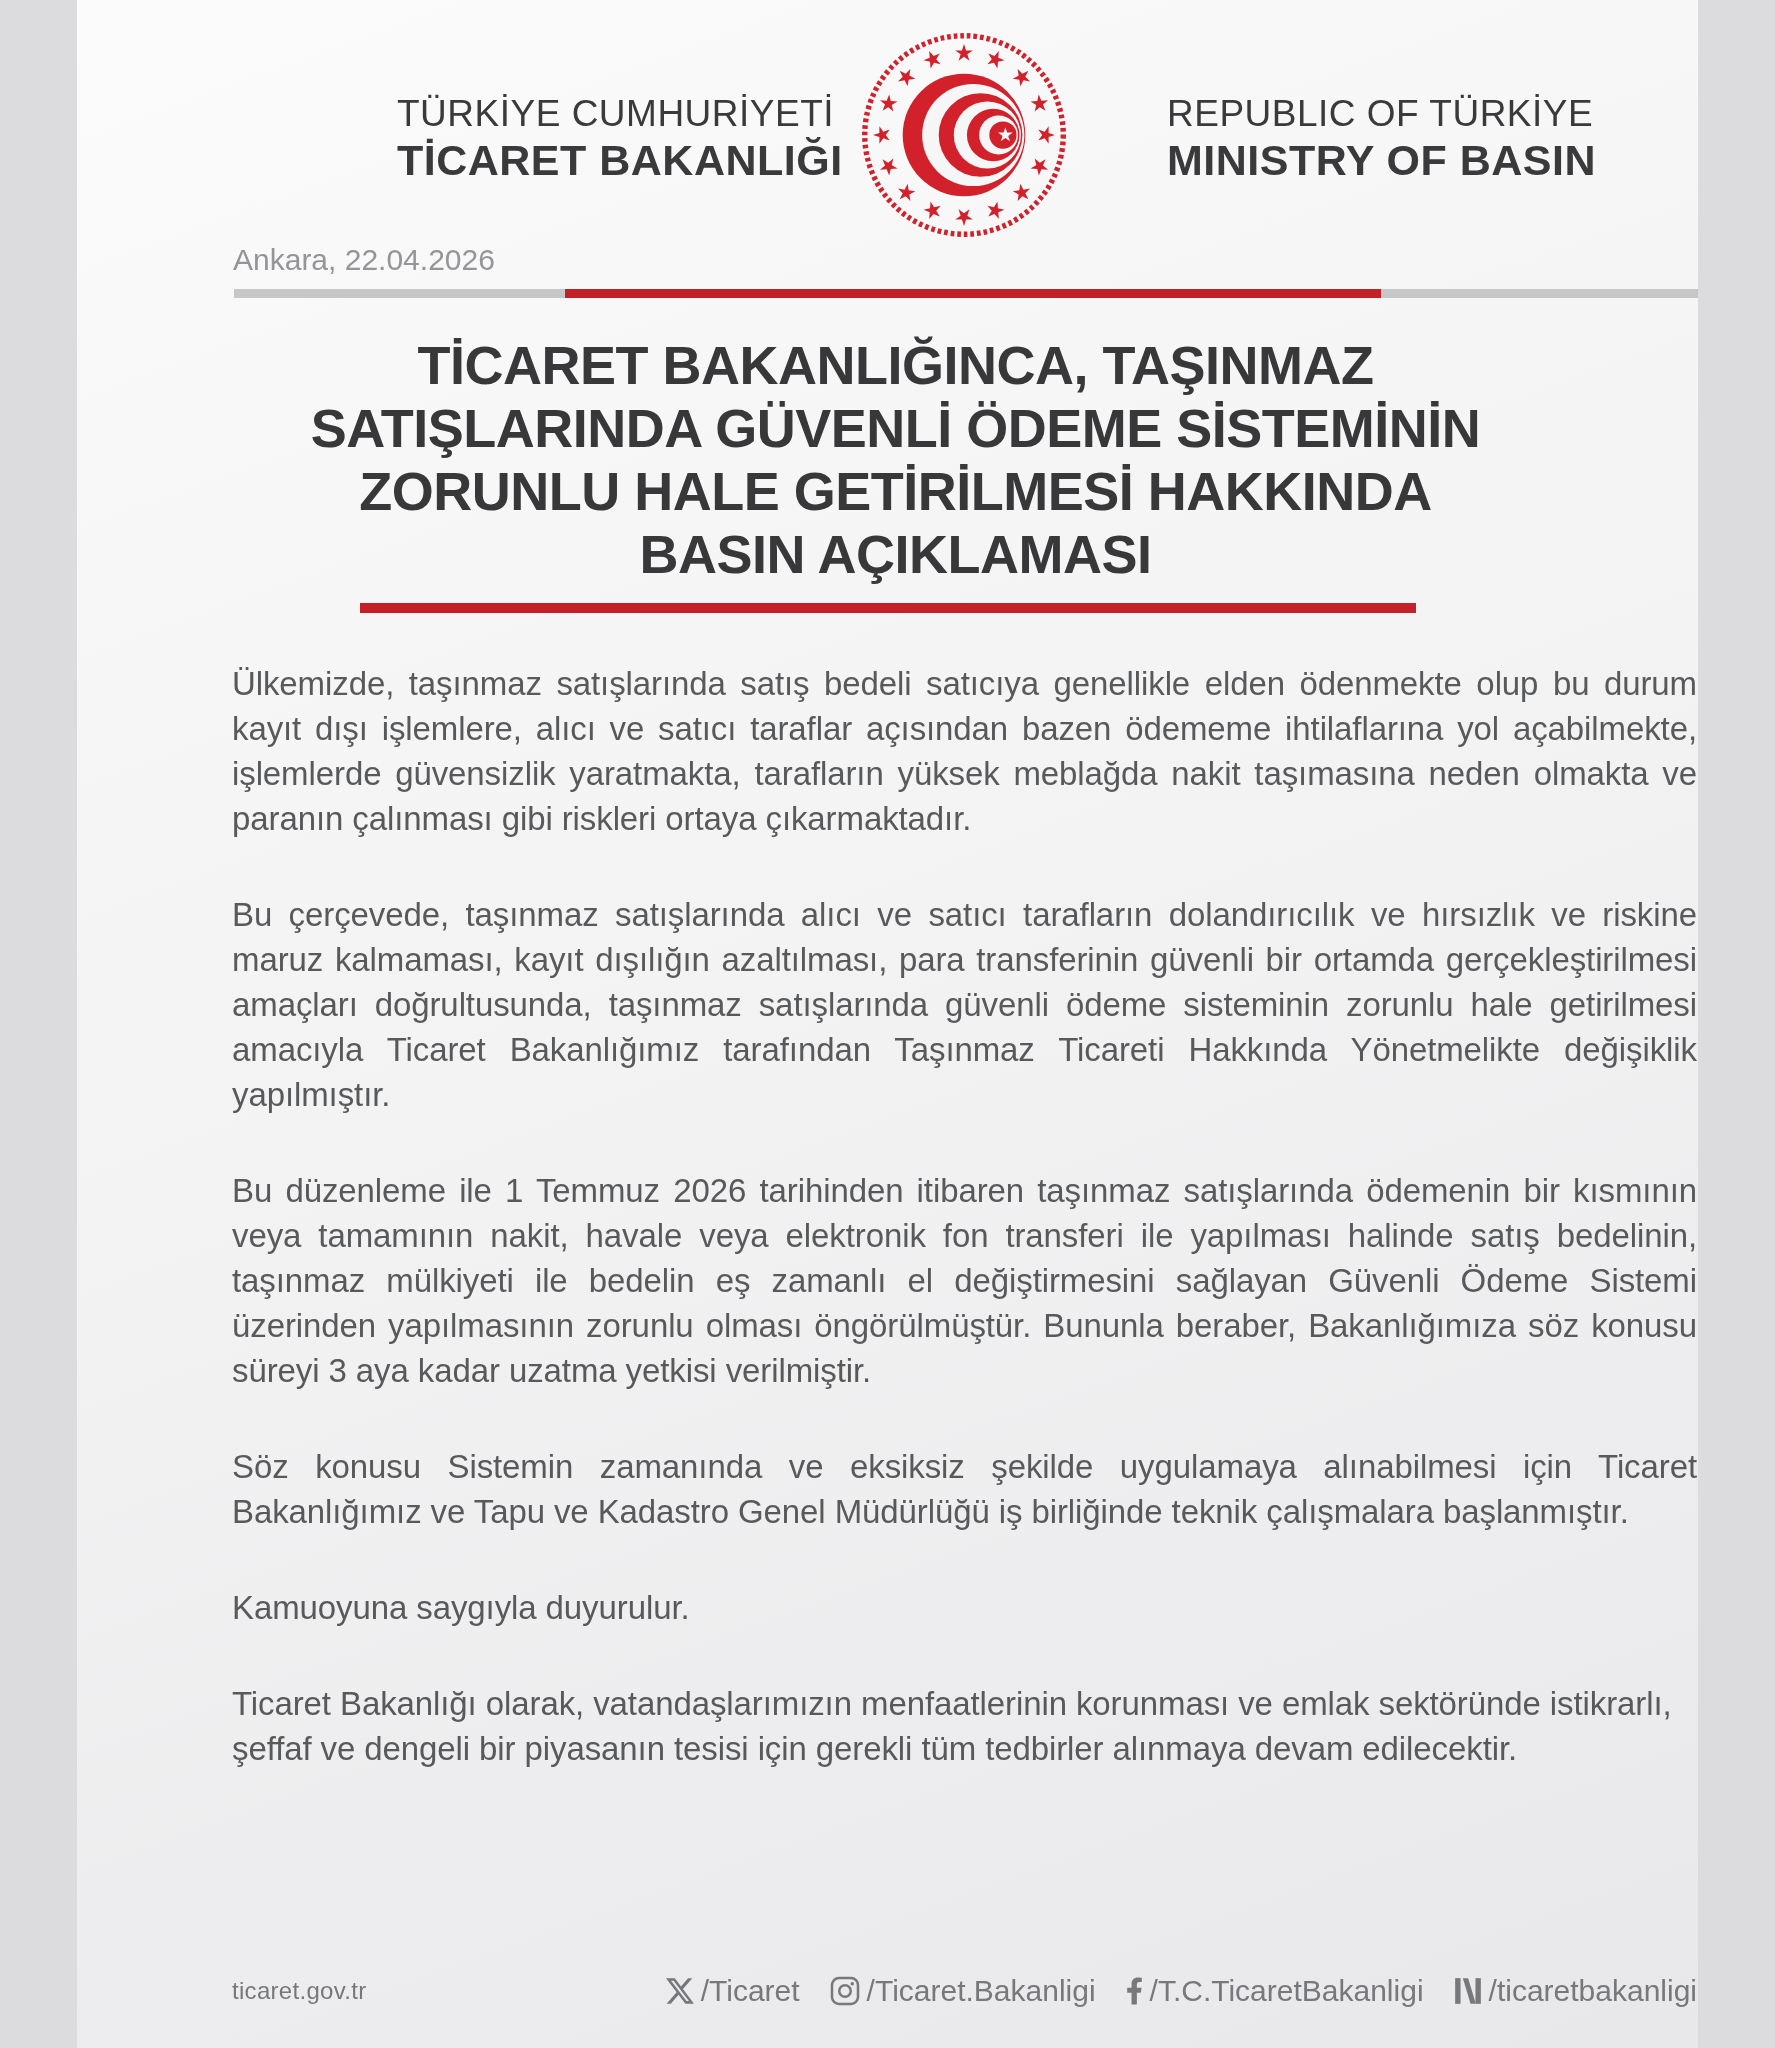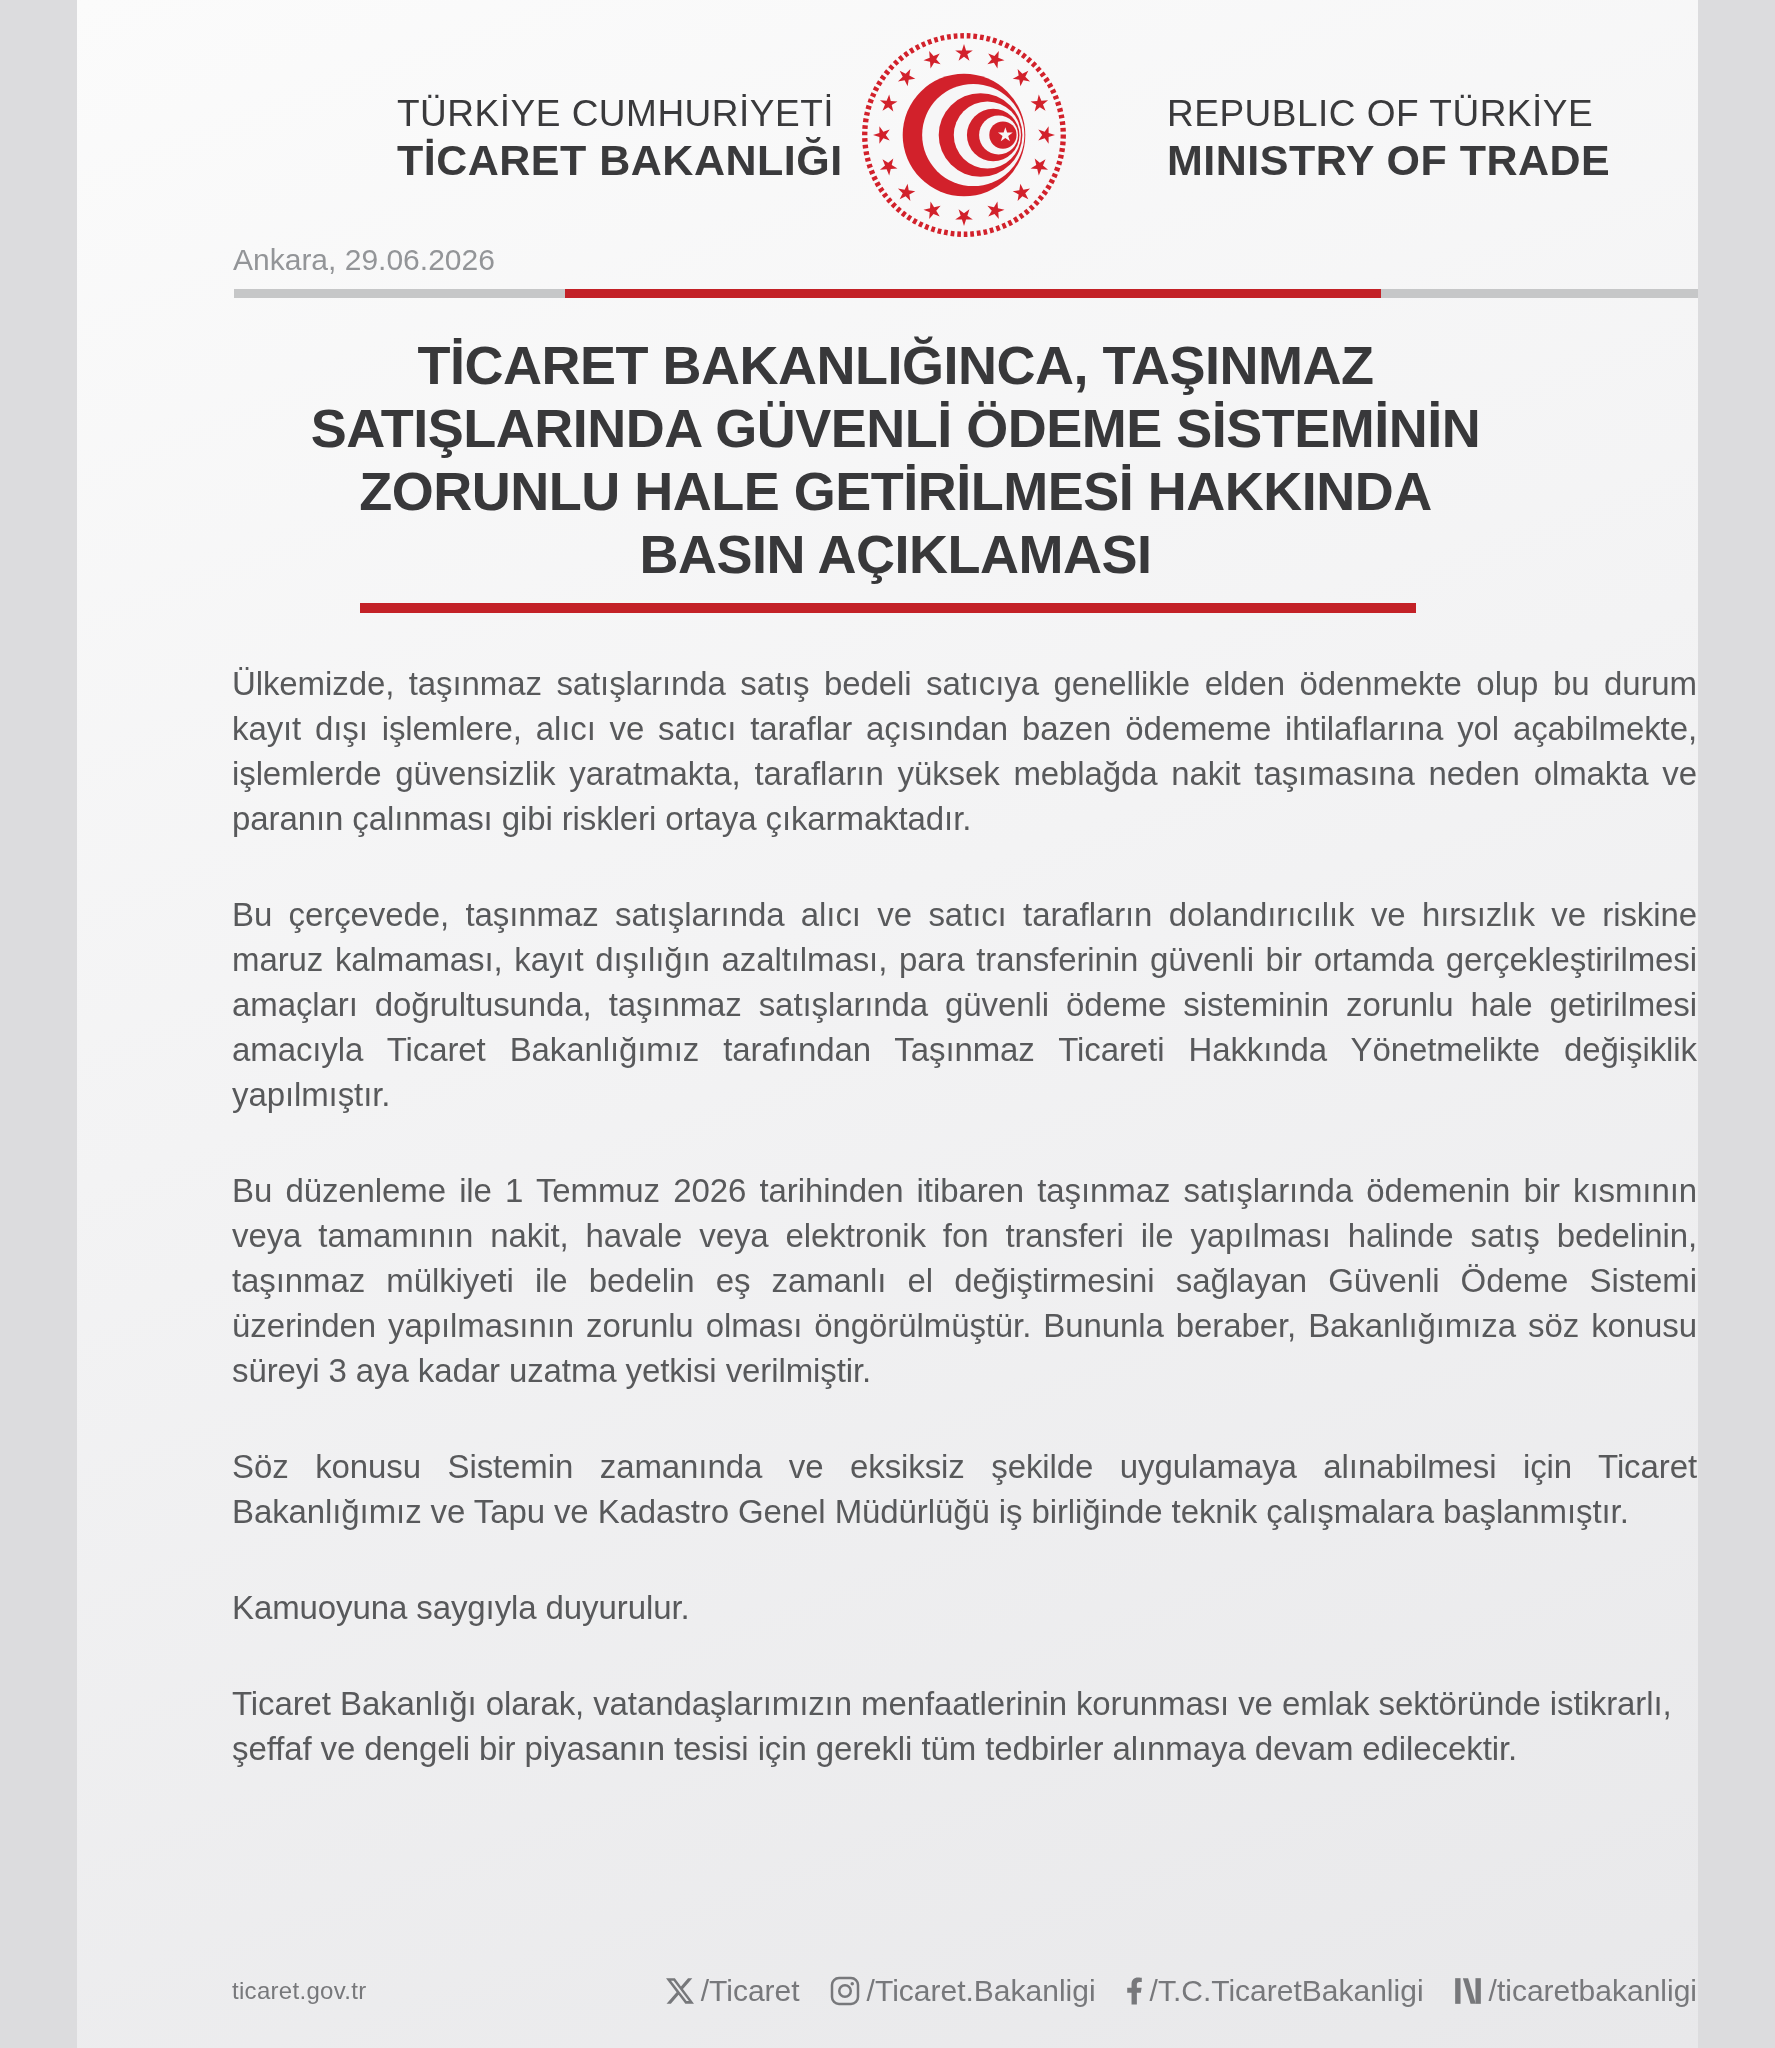--- a/index.html
+++ b/index.html
@@ -109,24 +109,24 @@
       <circle r="34.5" cx="24" cy="0" fill="#f6f6f7"></circle>
       <circle r="27" cx="30" cy="0" fill="#d2212b"></circle>
       <circle r="20" cx="35.5" cy="0" fill="#f6f6f7"></circle>
       <circle r="14" cx="40" cy="0" fill="#d2212b"></circle>
       <use href="#star5" transform="translate(42.5 0) scale(8)" fill="#f6f6f7"></use>
     </g>
   </svg>
 
   <div class="org-block org-right">
     <div class="org-line1">REPUBLIC OF TÜRKİYE</div>
-    <div class="org-line2">MINISTRY OF TRADE</div>
+    <div class="org-line2">MINISTRY OF BASIN</div>
   </div>
 
-  <div class="dateline">Ankara, 29.06.2026</div>
+  <div class="dateline">Ankara, 22.04.2026</div>
   <div class="top-divider"></div>
 
   <h1 class="title">
     <span>TİCARET BAKANLIĞINCA, TAŞINMAZ</span>
     <span>SATIŞLARINDA GÜVENLİ ÖDEME SİSTEMİNİN</span>
     <span>ZORUNLU HALE GETİRİLMESİ HAKKINDA</span>
     <span>BASIN AÇIKLAMASI</span>
   </h1>
   <div class="title-underline"></div>
 

